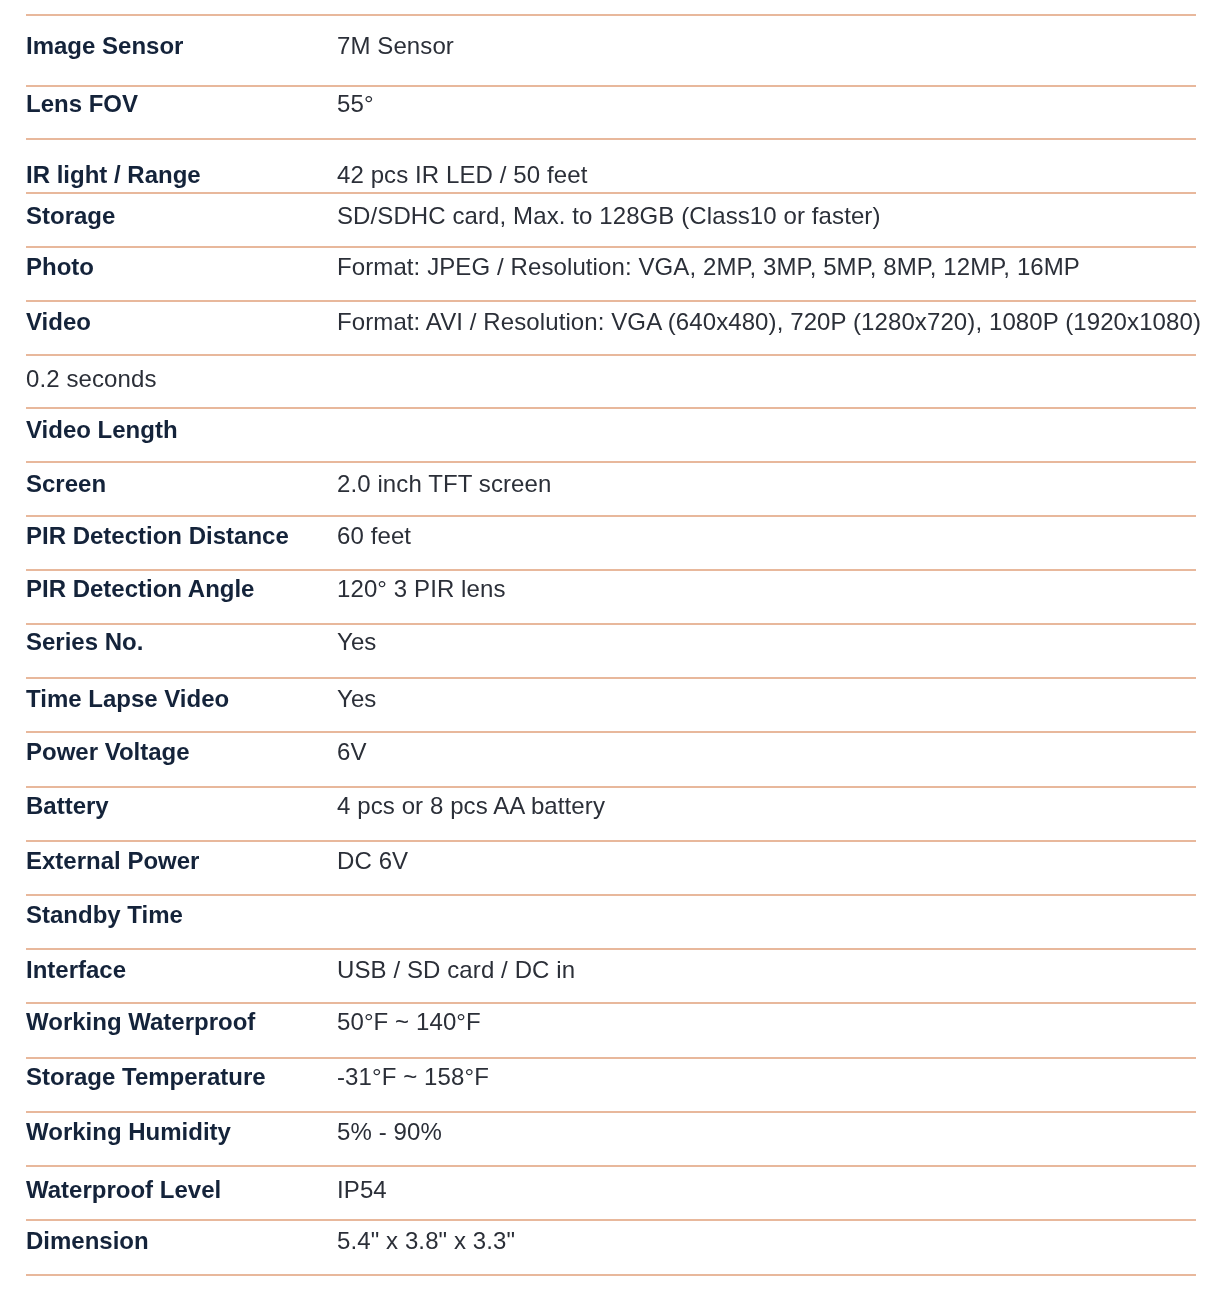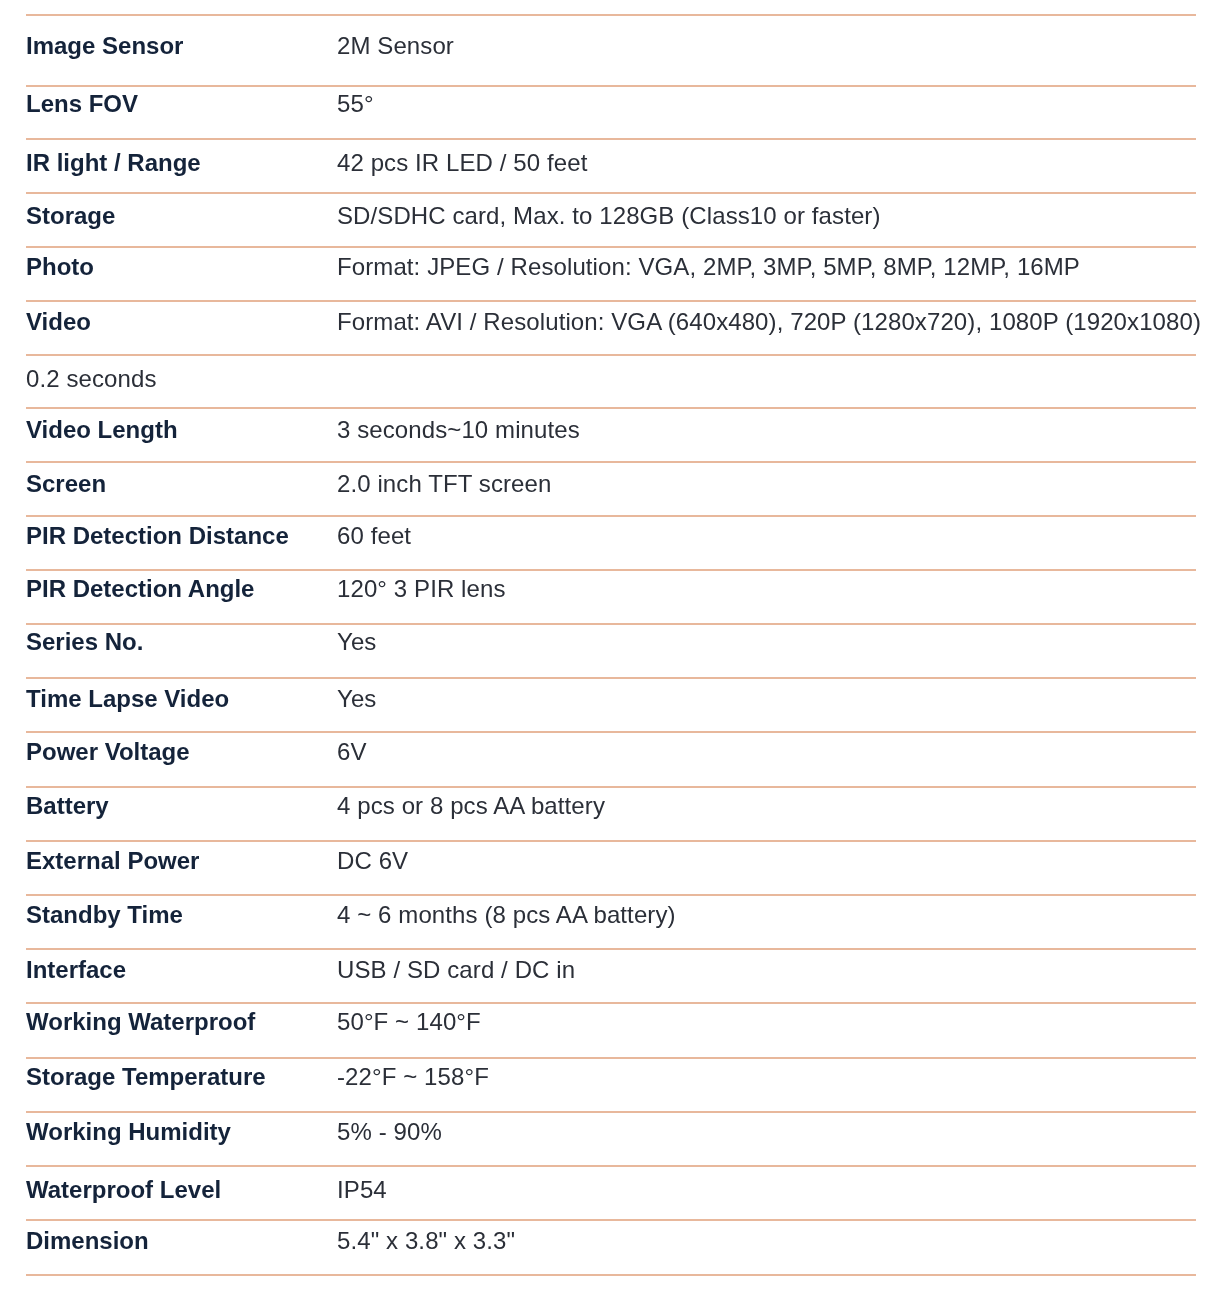--- a/index.html
+++ b/index.html
@@ -12,31 +12,31 @@
   .value { font-size: 24px; color: #2b2f38; white-space: nowrap; letter-spacing: 0.1px; }
 </style>
 </head>
 <body>
 
 <div class="spec-table">
   <div class="divider" style="top: 14px; background: rgb(232, 184, 156);"></div>
 
   <div class="row" style="top:32px">
     <span class="label">Image Sensor</span>
-    <span class="value">2M Sensor</span>
+    <span class="value">7M Sensor</span>
   </div>
   <div class="divider" style="top: 85px; background: rgb(232, 184, 156);"></div>
 
   <div class="row" style="top:90px">
     <span class="label">Lens FOV</span>
     <span class="value">55°</span>
   </div>
   <div class="divider" style="top: 138px; background: rgb(232, 184, 156);"></div>
 
-  <div class="row" style="top:149px">
+  <div class="row" style="top:161px">
     <span class="label">IR light / Range</span>
     <span class="value">42 pcs IR LED / 50 feet</span>
   </div>
   <div class="divider" style="top: 192px; background: rgb(232, 184, 156);"></div>
 
   <div class="row" style="top:202px">
     <span class="label">Storage</span>
     <span class="value">SD/SDHC card, Max. to 128GB (Class10 or faster)</span>
   </div>
   <div class="divider" style="top: 246px; background: rgb(232, 184, 156);"></div>
@@ -53,21 +53,20 @@
   </div>
   <div class="divider" style="top: 354px; background: rgb(232, 184, 156);"></div>
 
   <div class="row" style="top:365px">
     <span class="value">0.2 seconds</span>
   </div>
   <div class="divider" style="top: 407px; background: rgb(232, 184, 156);"></div>
 
   <div class="row" style="top:416px">
     <span class="label">Video Length</span>
-    <span class="value">3 seconds~10 minutes</span>
   </div>
   <div class="divider" style="top: 461px; background: rgb(232, 184, 156);"></div>
 
   <div class="row" style="top:470px">
     <span class="label">Screen</span>
     <span class="value">2.0 inch TFT screen</span>
   </div>
   <div class="divider" style="top: 515px; background: rgb(232, 184, 156);"></div>
 
   <div class="row" style="top:522px">
@@ -107,39 +106,38 @@
   <div class="divider" style="top: 840px; background: rgb(232, 184, 156);"></div>
 
   <div class="row" style="top:847px">
     <span class="label">External Power</span>
     <span class="value">DC 6V</span>
   </div>
   <div class="divider" style="top: 894px; background: rgb(232, 184, 156);"></div>
 
   <div class="row" style="top:901px">
     <span class="label">Standby Time</span>
-    <span class="value">4 ~ 6 months (8 pcs AA battery)</span>
   </div>
   <div class="divider" style="top: 948px; background: rgb(232, 184, 156);"></div>
 
   <div class="row" style="top:956px">
     <span class="label">Interface</span>
     <span class="value">USB / SD card / DC in</span>
   </div>
   <div class="divider" style="top: 1002px; background: rgb(232, 184, 156);"></div>
 
   <div class="row" style="top:1008px">
     <span class="label">Working Waterproof</span>
     <span class="value">50°F ~ 140°F</span>
   </div>
   <div class="divider" style="top: 1057px; background: rgb(232, 184, 156);"></div>
 
   <div class="row" style="top:1063px">
     <span class="label">Storage Temperature</span>
-    <span class="value">-22°F ~ 158°F</span>
+    <span class="value">-31°F ~ 158°F</span>
   </div>
   <div class="divider" style="top: 1111px; background: rgb(232, 184, 156);"></div>
 
   <div class="row" style="top:1118px">
     <span class="label">Working Humidity</span>
     <span class="value">5% - 90%</span>
   </div>
   <div class="divider" style="top: 1165px; background: rgb(232, 184, 156);"></div>
 
   <div class="row" style="top:1176px">

